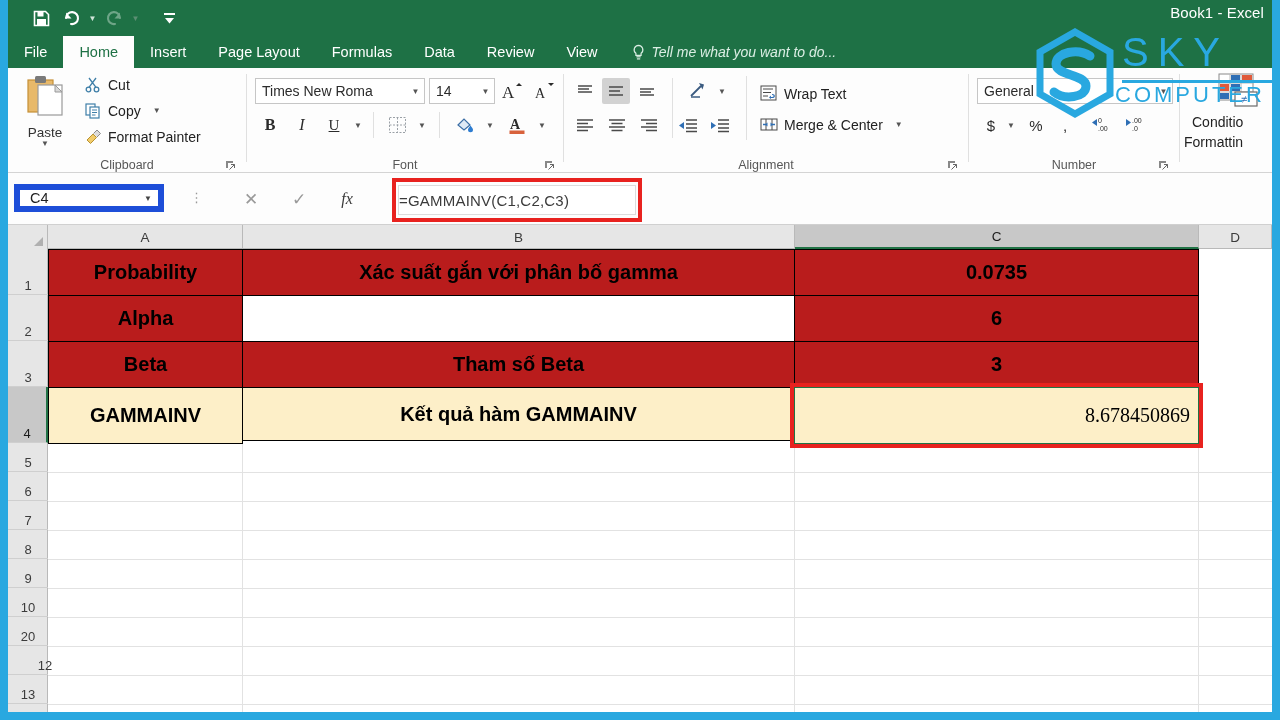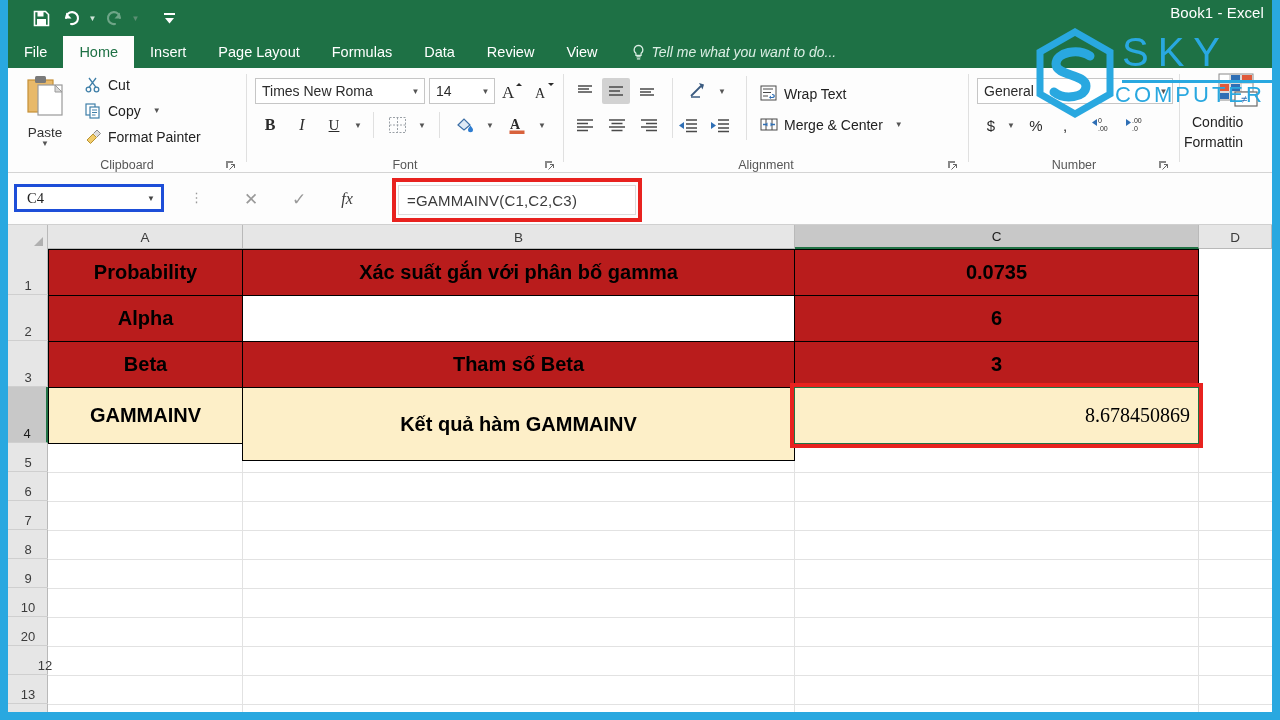--- a/index.html
+++ b/index.html
@@ -121,23 +121,23 @@
   .sym { font-size: 15px; color: #2b2b2b; }
 
   
   .fbar {
     position: absolute; left: 8px; top: 173px; right: 8px; height: 52px;
     background: #fdfdfd;
     border-bottom: 1px solid #d0d0d0;
   }
   .namebox {
     position: absolute; left: 6px; top: 11px; width: 150px; height: 28px;
-    background: #fff; border: 3px solid #1d4ed8;
+    background: #fff; border: 6px solid #1d4ed8;
     display: flex; align-items: center;
-    font-size: 14.5px; color: #222; font-family: Liberation Serif, serif;
+    font-size: 14.5px; color: #222;
   }
   .namebox .nbtext { padding-left: 10px; }
   .namebox .nbcaret { margin-left: auto; width: 20px; text-align: center; font-size: 8px; color: #444; }
   .vdots {
     position: absolute; left: 182px; top: 18px;
     font-size: 13px; color: #999; line-height: 13px;
   }
   .fbtn {
     position: absolute; top: 14px; width: 30px; height: 24px;
     display: flex; align-items: center; justify-content: center;
@@ -147,21 +147,20 @@
   .fbox-wrap {
     position: absolute; left: 392px; top: 178px;
     width: 250px; height: 44px;
     border: 4px solid #e8221f;
     background: transparent;
   }
   .finput {
     position: absolute; left: 398px; top: 185px; width: 238px; height: 30px;
     background: #fff; border: 1px solid #dcdcdc;
     display: flex; align-items: center;
-    padding-left: 8px;
     font-size: 15px; color: #3b3b3b;
     letter-spacing: .2px;
   }
 
   
   .gridwrap {
     position: absolute; left: 8px; top: 225px; right: 8px; bottom: 8px;
     background: #ffffff; overflow: hidden;
   }
   .colhead {
@@ -652,21 +651,21 @@
       <div class="cell data fill-pink" style="left:746px; top:0;  width:405px; height:47px;">0.0735</div>
 
       <div class="cell data fill-pink" style="left:0;   top:46px; width:195px; height:47px;">Alpha</div>
       <div class="cell data fill-pink" style="left:746px; top:46px; width:405px; height:47px;">6</div>
 
       <div class="cell data fill-pink" style="left:0;   top:92px; width:195px; height:47px;">Beta</div>
       <div class="cell data fill-pink" style="left:194px; top:92px; width:553px; height:47px;">Tham số Beta</div>
       <div class="cell data fill-pink" style="left:746px; top:92px; width:405px; height:47px;">3</div>
 
       <div class="cell data fill-cream" style="left:0;   top:138px; width:195px; height:57px;">GAMMAINV</div>
-      <div class="cell data fill-cream" style="left:194px; top:138px; width:553px; height:74px;">Kết quả hàm GAMMAINV</div>
+      <div class="cell data fill-cream" style="left:194px; top:138px; width:553px; height:54px;">Kết quả hàm GAMMAINV</div>
       <div class="cell data fill-cream res" style="left:746px; top:138px; width:405px; height:57px;">8.678450869</div>
 
       <div class="sel-box" style="left:745px; top:137px; width:407px; height:59px;"></div>
       <div class="redbox" style="left:742px; top:134px; width:413px; height:65px;"></div>
     </div>
   </div>
 
   <div class="watermark">
     <div class="wm-logo">
       <svg width="86" height="92" viewBox="0 0 86 92">

